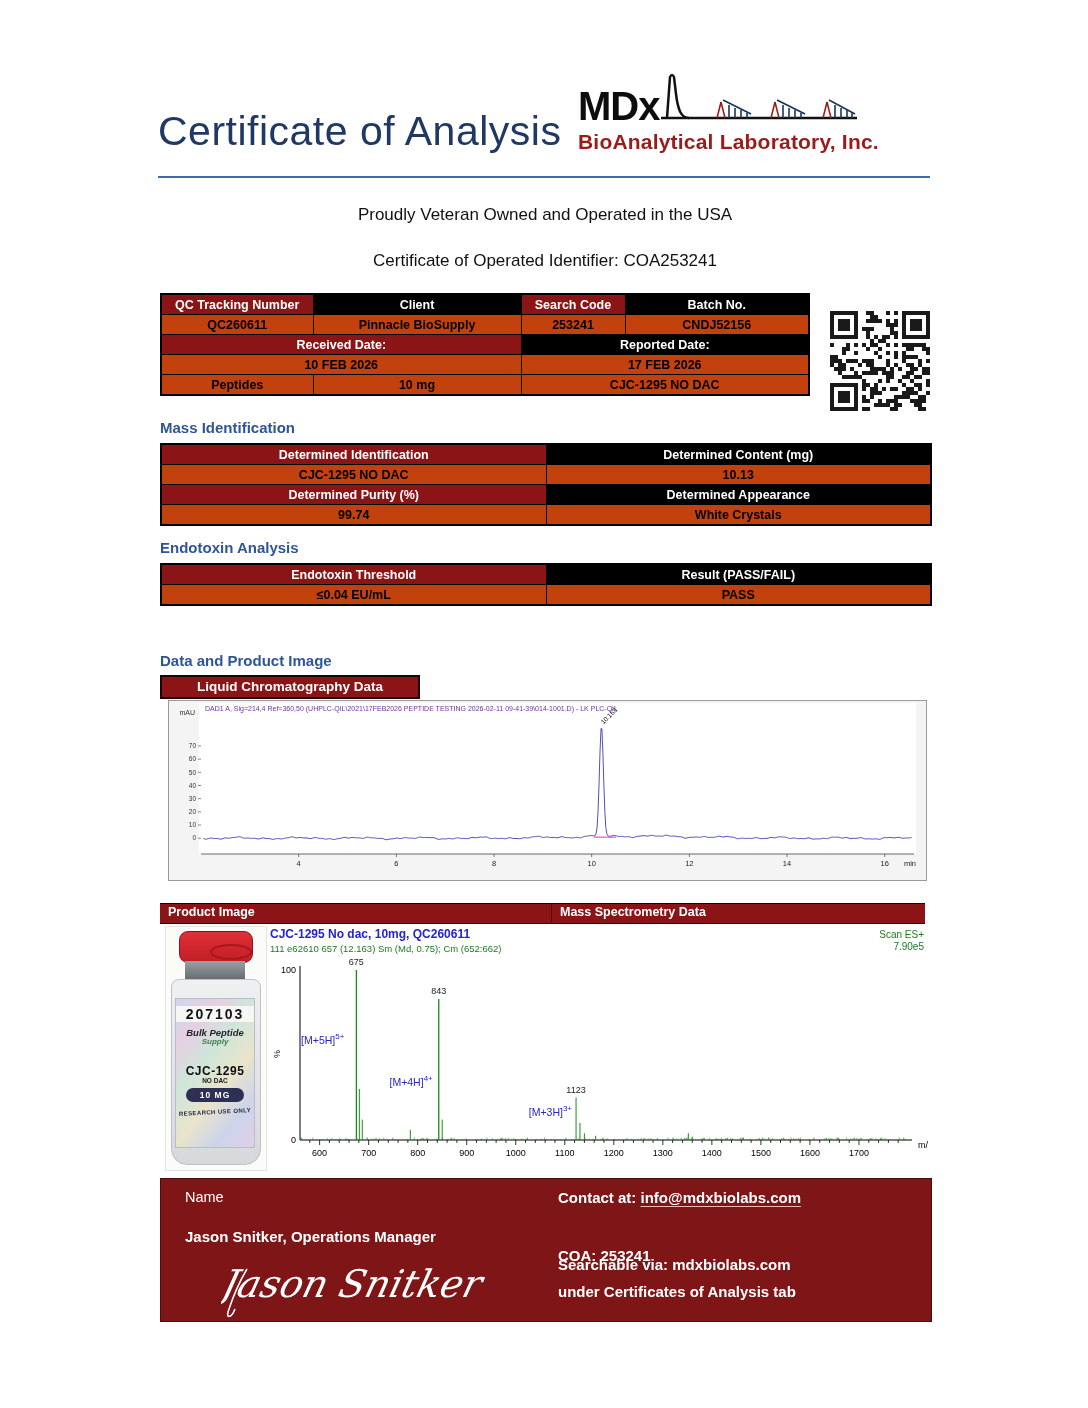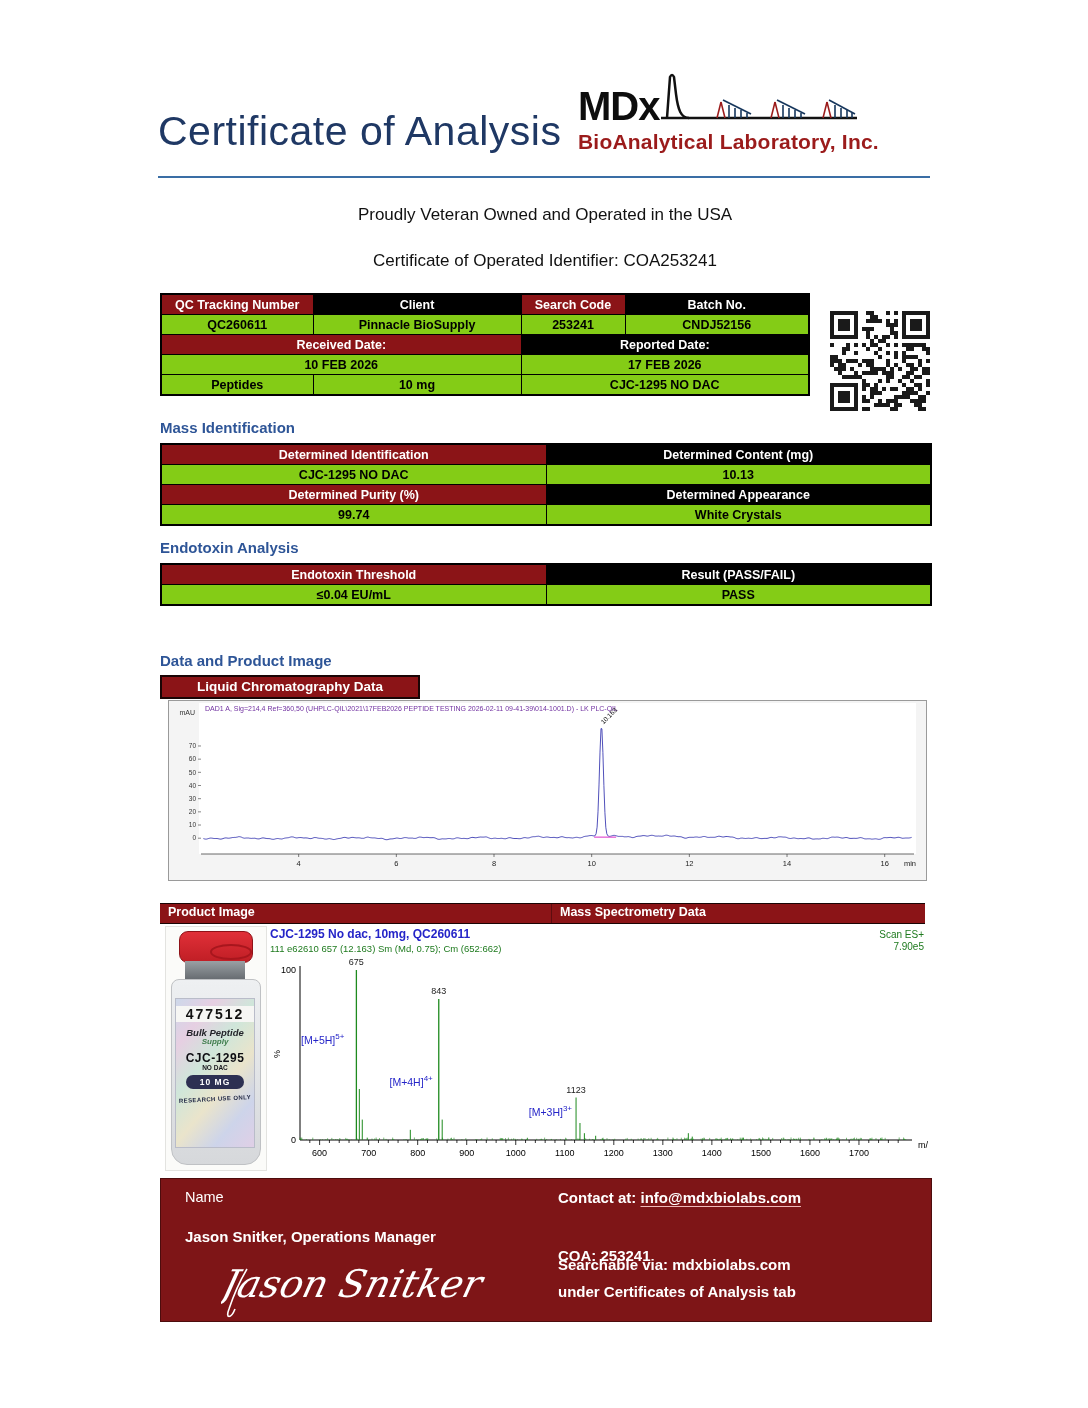--- a/index.html
+++ b/index.html
@@ -16,21 +16,21 @@
   #title-rule{left:158px;top:176px;width:772px;height:2px;background:#3a6ea5;}
 
   .center-line{left:160px;width:770px;text-align:center;font-size:17px;color:#111;}
 
   
   table{border-collapse:collapse;table-layout:fixed;}
   td{border:1px solid #000;font-size:12.5px;font-weight:700;text-align:center;
      padding:1px 2px;height:17px;overflow:hidden;white-space:nowrap;}
   .redhead{background:#8b1417;color:#fff;}
   .blackhead{background:#000;color:#fff;}
-  .valcell{background:#84cc16;color:#000;}
+  .valcell{background:#c2410c;color:#000;}
   .outer{border:2px solid #000;}
 
   .sec-head{font-size:15px;font-weight:700;color:#2e5597;}
 
   #lc-bar{left:160px;top:675px;width:256px;height:20px;background:#8b1417;border:2px solid #1a0505;
           color:#fff;font-weight:700;font-size:13.5px;text-align:center;line-height:20px;}
   #lc-frame{left:168px;top:700px;width:757px;height:179px;border:1px solid #9a9a9a;background:#f4f4f4;}
 
   #pm-bar{left:160px;top:903px;width:765px;height:19px;background:#8b1417;border-top:1px solid #1a0505;border-bottom:1px solid #1a0505;}
   #pm-bar span{position:absolute;top:1px;color:#fff;font-weight:700;font-size:12.5px;}
@@ -43,21 +43,21 @@
   #vial-capdots{position:absolute;left:30px;top:12px;width:38px;height:12px;border-radius:50%;border:2px solid #a8161d;}
   #vial-neck{position:absolute;left:19px;top:34px;width:60px;height:18px;background:linear-gradient(180deg,#9aa0a4,#686d72);}
   #vial-body{position:absolute;left:5px;top:52px;width:88px;height:184px;border-radius:8px 8px 16px 16px;
              background:linear-gradient(180deg,#eef0f2,#d6d8db);border:1px solid #bfc1c4;}
   #vial-label{position:absolute;left:3px;top:18px;width:78px;height:148px;
               background:linear-gradient(130deg,#cdd8ea 0%,#e6cfe2 20%,#cfe6da 40%,#eae4cb 60%,#cdd4ea 80%,#e0cfe6 100%);
               border:1px solid #b9bcc9;text-align:center;overflow:hidden;}
   #vial-lot{margin-top:7px;background:#f6f6f4;font-weight:700;font-size:14px;letter-spacing:2px;color:#111;}
   #vial-brand1{font-size:9.5px;font-weight:700;color:#23242a;margin-top:5px;font-style:italic;}
   #vial-brand2{font-size:8px;font-weight:700;color:#3e7d4c;margin-top:-1px;font-style:italic;}
-  #vial-prod{font-size:12px;font-weight:800;color:#0d0d12;margin-top:5px;letter-spacing:.5px;}
+  #vial-prod{font-size:12px;font-weight:800;color:#0d0d12;margin-top:18px;letter-spacing:.5px;}
   #vial-variant{font-size:6.5px;font-weight:700;color:#16161c;margin-top:-1px;}
   #vial-amount{display:inline-block;margin-top:4px;background:#2d3052;color:#fff;font-size:8.5px;font-weight:700;
                padding:2px 14px;border-radius:7px;letter-spacing:1px;}
   #vial-notice{font-size:6px;font-weight:700;color:#1d2340;margin-top:7px;letter-spacing:.4px;transform:rotate(-3deg);}
 
   
   #footer{left:160px;top:1178px;width:770px;height:142px;background:#7e1517;color:#fff;border:1px solid #4d0c0d;}
   #footer .fl{position:absolute;}
   .f-normal{font-size:14.5px;}
   .f-bold{font-size:15px;font-weight:700;}
@@ -445,21 +445,21 @@
     <i id="pm-divider"></i>
   </div>
 
   <div class="abs" id="vial-photo">
     <div id="vial-cap">
         <div id="vial-capdots"></div>
       </div>
     <div id="vial-neck"></div>
     <div id="vial-body">
       <div id="vial-label">
-        <div id="vial-lot">477512</div>
+        <div id="vial-lot">207103</div>
         <div id="vial-brand1">Bulk Peptide</div>
         <div id="vial-brand2">Supply</div>
         <div id="vial-prod">CJC-1295</div>
         <div id="vial-variant">NO DAC</div>
         <div><span id="vial-amount">10 MG</span></div>
         <div id="vial-notice">RESEARCH USE ONLY</div>
       </div>
     </div>
   </div>
 

